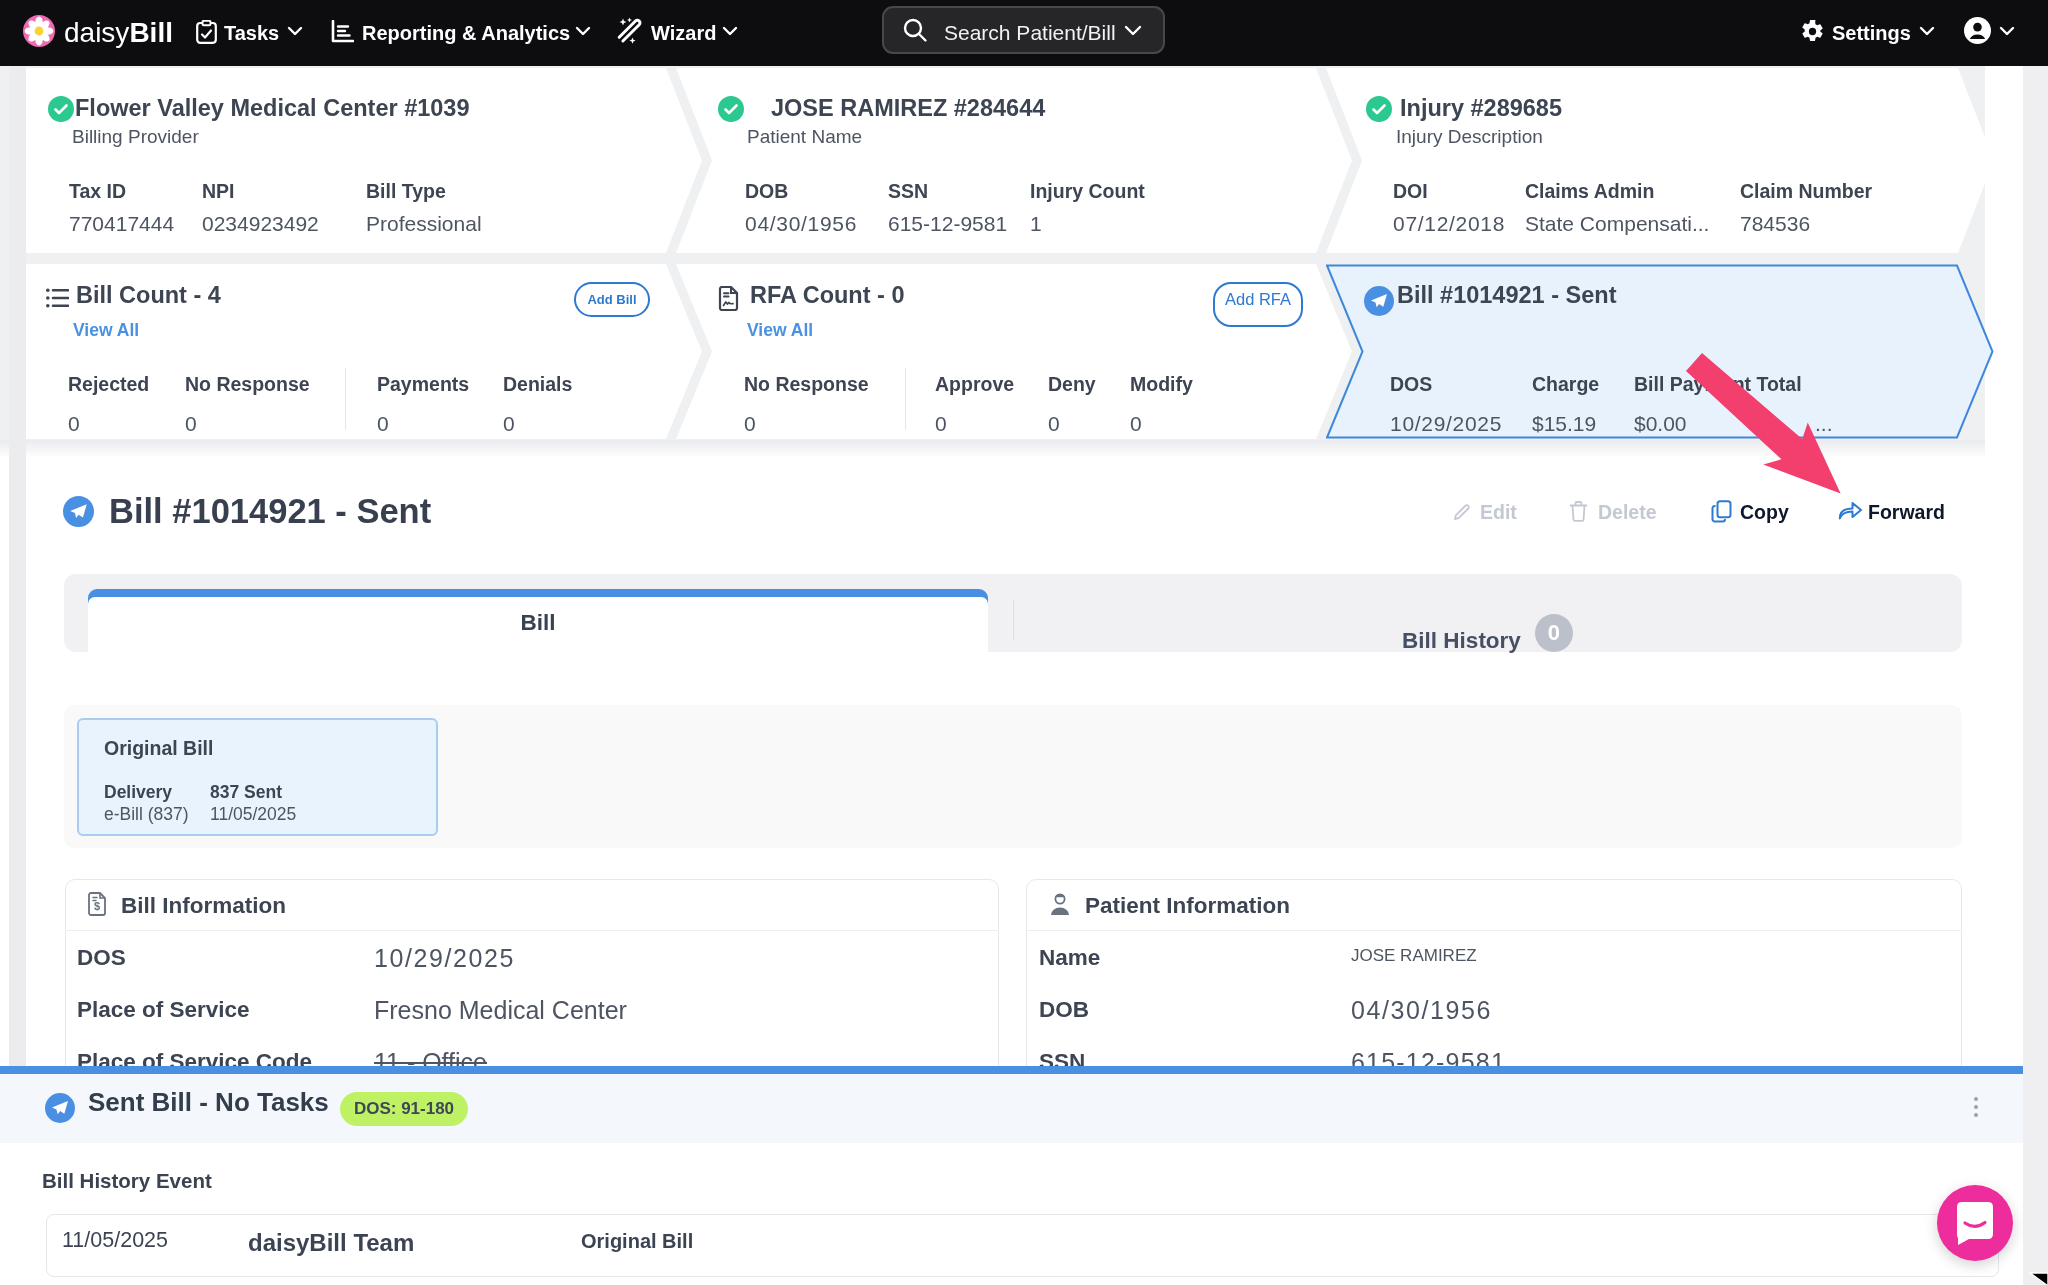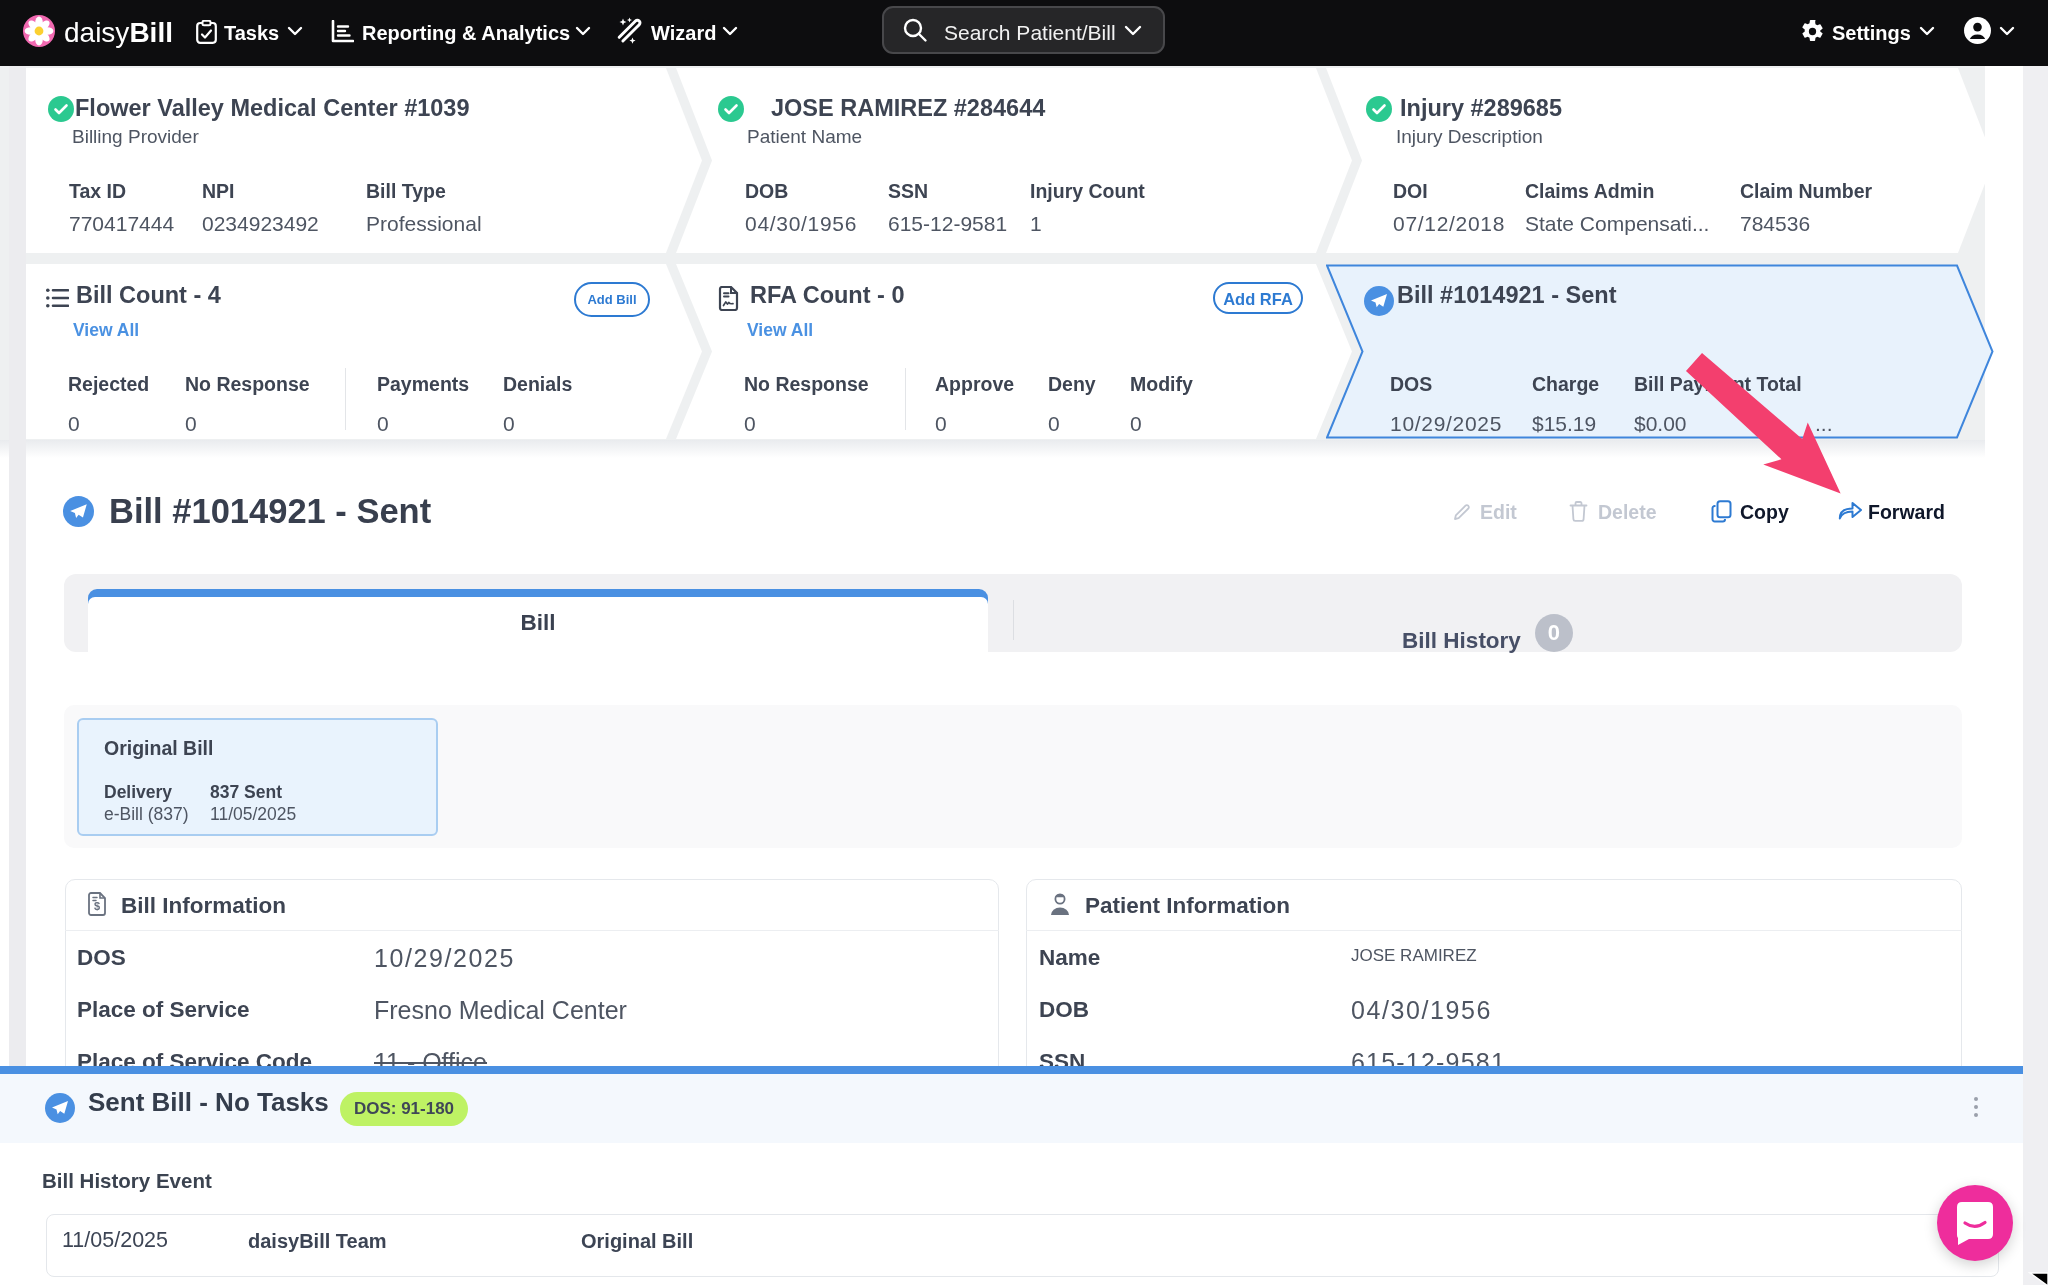--- a/index.html
+++ b/index.html
@@ -176,21 +176,21 @@
   <div class="abs val" style="left:377px;top:413px;">0</div>
   <div class="abs val" style="left:503px;top:413px;">0</div>
 
   <svg class="abs" style="left:718px;top:286px;" width="21" height="25" viewBox="0 0 21 25">
     <path d="M2 3 a2 2 0 0 1 2-2 h9 l6 6 v15 a2 2 0 0 1-2 2 h-13 a2 2 0 0 1-2-2 Z" fill="none" stroke="#3d4452" stroke-width="2.2"></path>
     <path d="M13 1.5 V7 H19" fill="none" stroke="#3d4452" stroke-width="2"></path>
     <path d="M6 7.2 H10.5 M6 10.6 H10.5" stroke="#3d4452" stroke-width="2" stroke-linecap="round"></path>
     <path d="M5.5 19.5 l2.3-3.6 1.6 2.2 1.4-1.6 c0.9 1.4 2.6 1.4 4.2 1.1" fill="none" stroke="#3d4452" stroke-width="1.7" stroke-linecap="round" stroke-linejoin="round"></path>
   </svg>
   <div class="abs ttl" style="left:750px;top:284.4px;">RFA Count - 0</div>
-  <div class="abs" style="left:1213px;top:282px;width:90px;height:32px;border:2px solid #2d7ad2;border-radius:18px;box-sizing:border-box;text-align:center;line-height:31px;font-size:16.5px;font-weight:700;color:#2d7ad2;">Add RFA</div>
+  <div class="abs" style="left:1213px;top:282px;width:90px;height:45px;border:2px solid #2d7ad2;border-radius:18px;box-sizing:border-box;text-align:center;line-height:31px;font-size:16.5px;font-weight:400;color:#2d7ad2;">Add RFA</div>
   <div class="abs" style="left:747px;top:322px;font-size:17.5px;font-weight:700;color:#4a91e2;line-height:1;">View All</div>
   <div class="abs lbl" style="left:744px;top:375px;">No Response</div>
   <div class="abs lbl" style="left:935px;top:375px;">Approve</div>
   <div class="abs lbl" style="left:1048px;top:375px;">Deny</div>
   <div class="abs lbl" style="left:1130px;top:375px;">Modify</div>
   <div class="abs" style="left:905px;top:368px;width:1px;height:62px;background:#e3e5e8;"></div>
   <div class="abs val" style="left:744px;top:413px;">0</div>
   <div class="abs val" style="left:935px;top:413px;">0</div>
   <div class="abs val" style="left:1048px;top:413px;">0</div>
   <div class="abs val" style="left:1130px;top:413px;">0</div>
@@ -286,21 +286,21 @@
   <svg class="abs" style="left:45px;top:1093px;" width="30" height="30" viewBox="0 0 30 30">
     <circle cx="15" cy="15" r="15" fill="#4a90e2"></circle>
     <path d="M23 8 L7 14.5 l4.5 2 1.2 4.8 2.4-3.2 4.2 2.6 Z" fill="#fff"></path>
   </svg>
   <div class="abs" style="left:88px;top:1089.4px;font-size:26px;font-weight:700;color:#343d4c;line-height:1;white-space:nowrap;">Sent Bill - No Tasks</div>
   <div class="abs" style="left:340px;top:1092px;width:128px;height:34px;background:#bef264;border-radius:17px;text-align:center;line-height:34px;font-size:17px;font-weight:700;color:#3f4757;">DOS: 91-180</div>
   <div class="abs" style="left:1974px;top:1097px;width:4px;height:4px;border-radius:2px;background:#9aa0ab;box-shadow:0 8px 0 #9aa0ab,0 16px 0 #9aa0ab;"></div>
   <div class="abs" style="left:42px;top:1171px;font-size:20.5px;font-weight:700;color:#3b4350;line-height:1;">Bill History Event</div>
   <div class="abs" style="left:46px;top:1214px;width:1953px;height:63px;border:1px solid #e4e7eb;border-radius:8px;box-sizing:border-box;"></div>
   <div class="abs" style="left:62px;top:1230px;font-size:21.5px;color:#3c4454;line-height:1;">11/05/2025</div>
-  <div class="abs" style="left:248px;top:1231px;font-size:20px;font-weight:700;color:#3c4454;line-height:1;">daisyBill Team</div>
+  <div class="abs" style="left:248px;top:1231px;font-size:24px;font-weight:700;color:#3c4454;line-height:1;">daisyBill Team</div>
   <div class="abs" style="left:581px;top:1231px;font-size:20px;font-weight:700;color:#3c4454;line-height:1;">Original Bill</div>
 
   <svg class="abs" style="left:1650px;top:330px;z-index:50;" width="280" height="220" viewBox="0 0 280 220">
     <g transform="translate(44,32) rotate(41.9)">
       <path d="M0,-12 L132,-15 L125,-31 L197,0 L120,30 L130,14 L0,12 Z" fill="#f33f6e"></path>
     </g>
   </svg>
 
   <div class="abs" style="left:1937px;top:1185px;width:76px;height:76px;border-radius:38px;background:#ee2d9c;box-shadow:0 4px 14px rgba(0,0,0,0.18);"></div>
   <svg class="abs" style="left:1957px;top:1202px;" width="37" height="43" viewBox="0 0 37 43">

